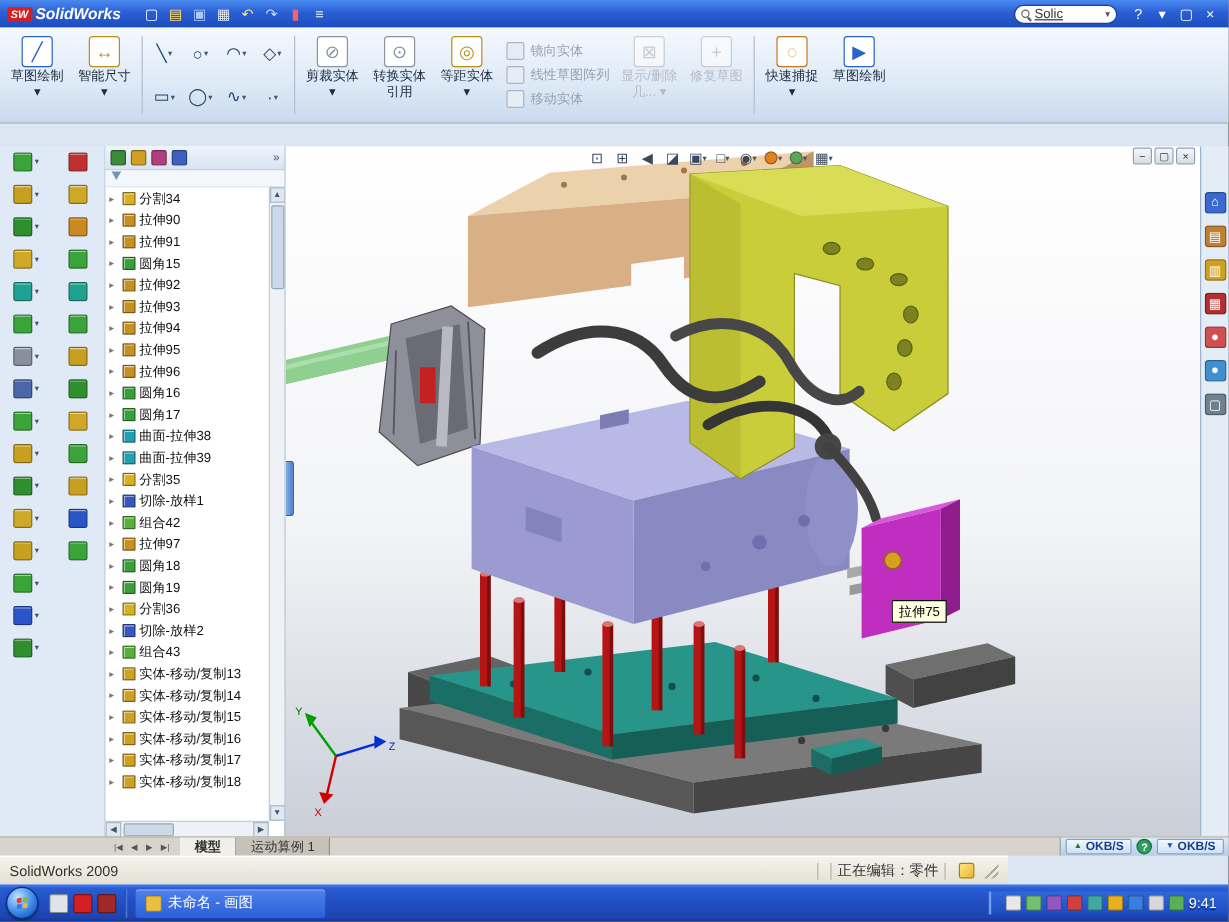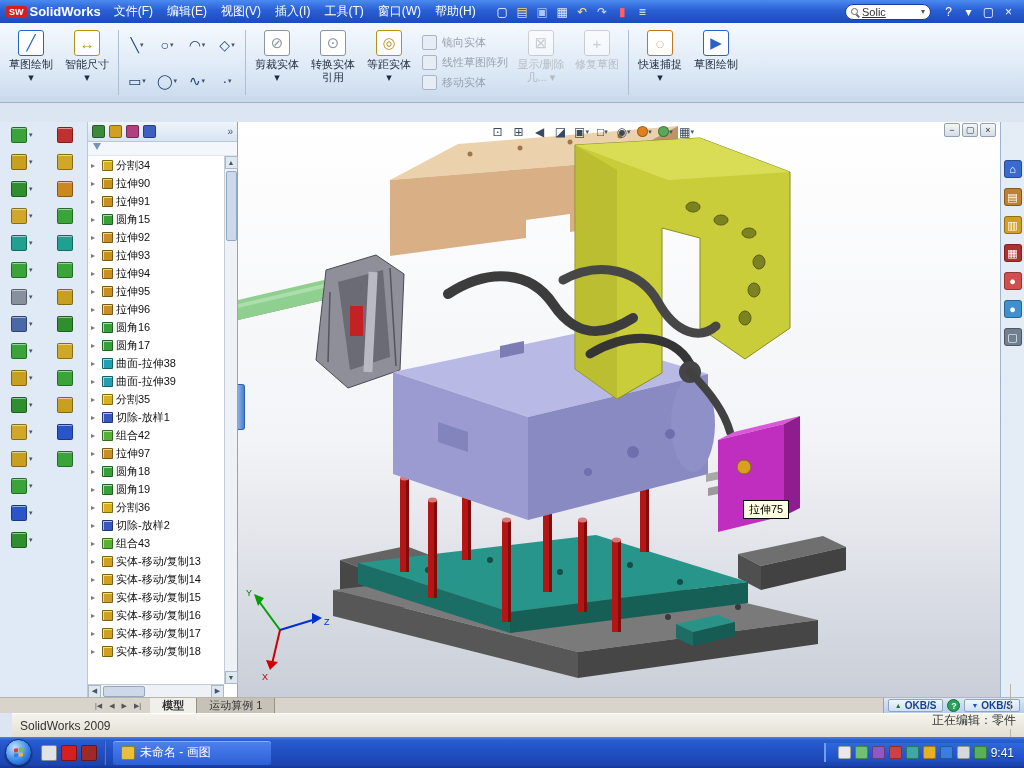--- a/index.html
+++ b/index.html
@@ -2,21 +2,21 @@
 <html><head>
 <meta charset="utf-8">
 <style>
   *{margin:0;padding:0;box-sizing:border-box;font-family:"Liberation Sans","DejaVu Sans",sans-serif;}
   html,body{background:#000;}
   #screen{position:relative;width:1024px;height:768px;overflow:hidden;background:#dce6f2;font-size:12px;}
 
   
   .titlebar{position:absolute;left:0;top:0;width:1024px;height:23px;display:flex;align-items:center;color:#fff;
     background:linear-gradient(180deg,#4a8af0 0%,#2a5fd4 45%,#1b4cbe 100%);}
-  .logo{display:flex;align-items:center;gap:3px;padding:0 6px;}
+  .logo{display:flex;align-items:center;gap:3px;padding:0 6px;font-style:italic;}
   .logo-mark{background:#d42020;color:#fff;font-weight:bold;font-size:9px;padding:1px 3px;border-radius:2px;}
   .logo-text{font-weight:bold;font-size:13px;}
   .menubar{display:flex;}
   .menu-item{padding:3px 7px;font-size:12px;cursor:default;}
   .std-toolbar{display:flex;gap:1px;margin-left:10px;}
   .tb-icon{width:19px;height:19px;display:flex;align-items:center;justify-content:center;font-size:12px;border-radius:2px;cursor:default;}
   .searchbox{margin-left:auto;display:flex;align-items:center;background:#fff;border-radius:9px;height:16px;padding:0 5px;gap:4px;color:#333;width:86px;border:1px solid #1a3f9a;}
   .mag{width:7px;height:7px;border:1.5px solid #666;border-radius:50%;position:relative;flex:none;}
   .mag::after{content:'';position:absolute;width:4px;height:1.5px;background:#666;transform:rotate(45deg);right:-3px;bottom:-2px;}
   .search-val{font-size:11px;flex:1;overflow:hidden;white-space:nowrap;text-decoration:underline;}
@@ -98,24 +98,24 @@
   .mtab.active{background:#f1efe9;font-weight:bold;}
   .kb-wrap{margin-left:auto;display:flex;align-items:center;gap:4px;padding:0 4px;
     background:linear-gradient(180deg,#dcE9f8,#b6cdea);border-left:1px solid #8fa5bd;}
   .kb-seg{display:flex;align-items:center;gap:3px;background:linear-gradient(180deg,#f0f6fd,#cfe0f3);border:1px solid #8fa5bd;border-radius:2px;padding:0 6px;height:13px;color:#16408f;font-size:10px;font-weight:bold;}
   .kb-arrow{font-size:7px;}
   .kb-arrow.up{color:#1a7f2a;}
   .kb-arrow.down{color:#1a4fbf;}
   .kb-badge{width:13px;height:13px;border-radius:50%;background:#2ca05a;color:#fff;font-size:9px;font-weight:bold;display:flex;align-items:center;justify-content:center;border:1px solid #15703a;cursor:default;}
 
   
-  .statusbar{position:absolute;top:713px;left:12px;width:1012px;height:24px;display:flex;align-items:center;padding:0 8px;color:#333;
+  .statusbar{position:absolute;top:713px;left:0;width:840px;height:24px;display:flex;align-items:center;padding:0 8px;color:#333;
     background:linear-gradient(180deg,#f5f3ec,#e3dfd3);border-top:1px solid #fff;}
   .sb-sep{width:1px;height:14px;background:#b8b4a8;margin:0 5px;}
-  .sb-right{margin-left:auto;display:flex;align-items:flex-end;flex-direction:column;}
+  .sb-right{margin-left:auto;display:flex;align-items:center;}
   .sb-note{width:13px;height:13px;background:linear-gradient(135deg,#ffe680,#e8b830);border:1px solid #a08020;border-radius:2px;margin-left:6px;}
   .sb-grip{width:12px;height:12px;margin-left:8px;background:
     linear-gradient(135deg,transparent 50%,#b0ac9f 50%,#b0ac9f 60%,transparent 60%,transparent 75%,#b0ac9f 75%,#b0ac9f 85%,transparent 85%);}
 
   
   .taskbar{position:absolute;top:737px;left:0;width:1024px;height:31px;display:flex;align-items:center;
     background:linear-gradient(180deg,#4a80f0 0%,#2a5cd4 10%,#2250c4 45%,#1c44ae 90%,#143694 100%);}
   .start-orb{width:27px;height:27px;border-radius:50%;margin:0 5px;position:relative;flex:none;cursor:default;
     background:radial-gradient(circle at 35% 30%,#bfe2ff,#3a86e8 55%,#0c3fa4);border:1px solid #0a2f80;box-shadow:0 1px 2px rgba(0,0,0,.5);}
   .orb-flag{position:absolute;inset:8px;display:grid;grid-template-columns:1fr 1fr;gap:1px;transform:skewY(-8deg);}
@@ -135,29 +135,20 @@
 </head>
 <body>
 
 <div id="screen">
 
   <div class="titlebar">
     <div class="logo">
       <span class="logo-mark">SW</span>
       <span class="logo-text">SolidWorks</span>
     </div>
-    <nav class="menubar">
-        <span class="menu-item">文件(F)</span>
-        <span class="menu-item">编辑(E)</span>
-        <span class="menu-item">视图(V)</span>
-        <span class="menu-item">插入(I)</span>
-        <span class="menu-item">工具(T)</span>
-        <span class="menu-item">窗口(W)</span>
-        <span class="menu-item">帮助(H)</span>
-      </nav>
     <div class="std-toolbar">
         <div class="tb-icon" style="color: rgb(255, 255, 255);">▢</div>
         <div class="tb-icon" style="color: rgb(255, 216, 112);">▤</div>
         <div class="tb-icon" style="color: rgb(168, 200, 255);">▣</div>
         <div class="tb-icon" style="color: rgb(224, 232, 244);">▦</div>
         <div class="tb-icon" style="color: rgb(255, 224, 128);">↶</div>
         <div class="tb-icon" style="color: rgb(207, 222, 244);">↷</div>
         <div class="tb-icon" style="color: rgb(255, 96, 96);">▮</div>
         <div class="tb-icon" style="color: rgb(238, 244, 252);">≡</div>
       </div>

